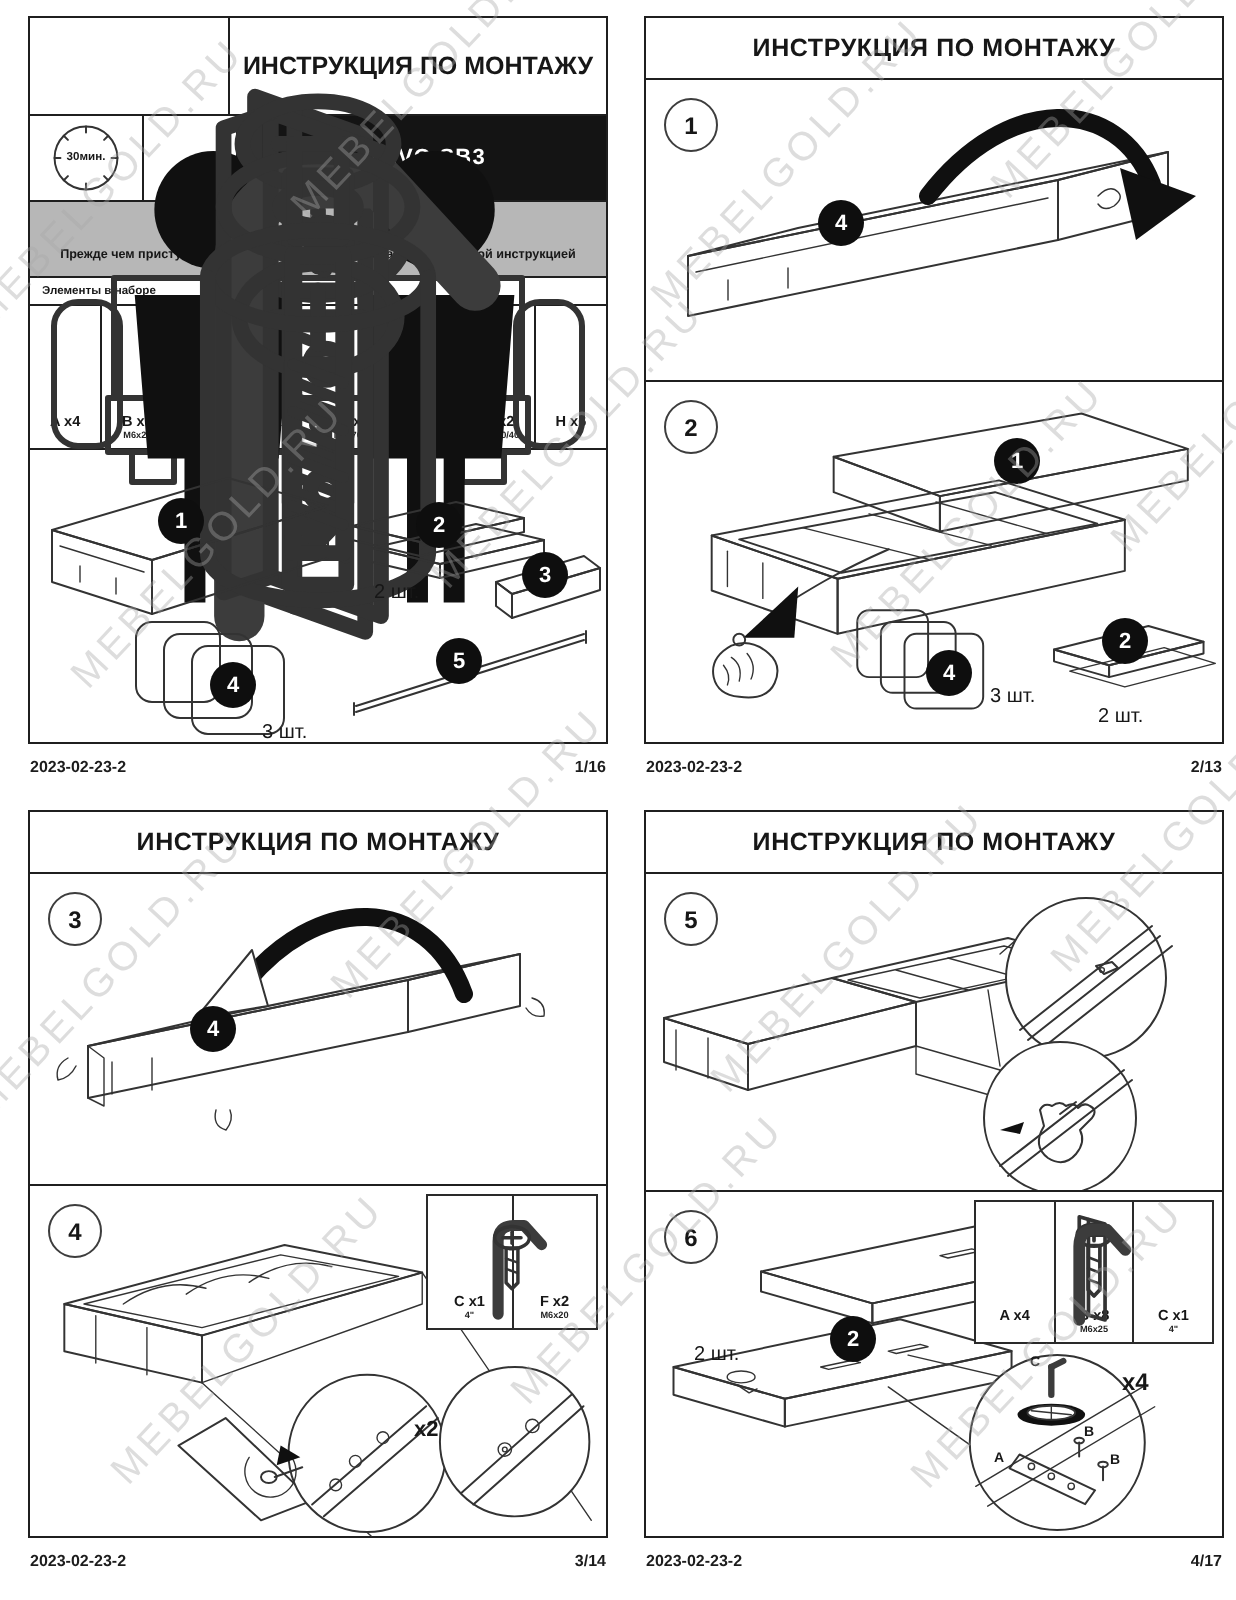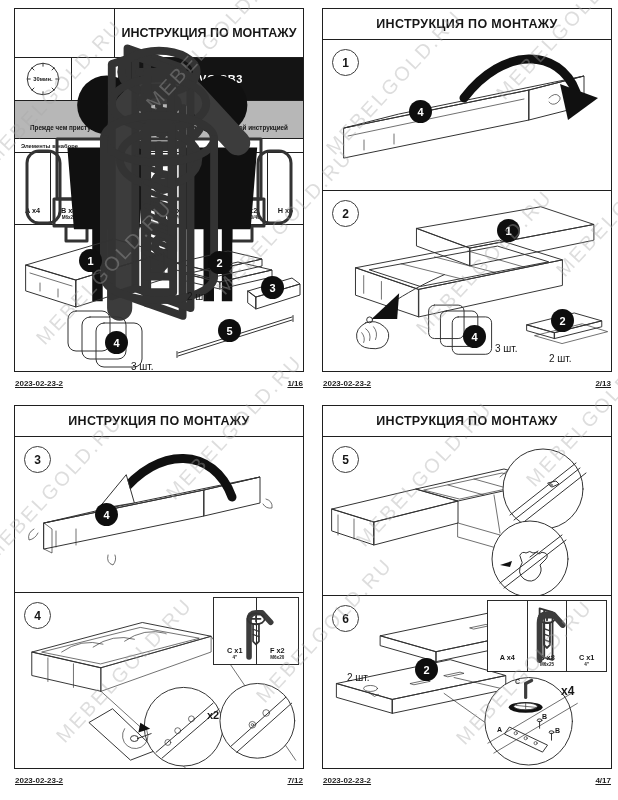--- a/index.html
+++ b/index.html
@@ -1,20 +1,20 @@
 <!DOCTYPE html>
 <html><head>
 <meta charset="utf-8">
 <style>
   html,body{margin:0;padding:0;background:#e9e9e9;}
   .canvas{position:relative;width:618px;height:800px;background:#ffffff;overflow:hidden;
           font-family:"Liberation Sans","DejaVu Sans",sans-serif;color:#171717;outline:1px solid #ddd;}
   .page{position:absolute;width:290px;}
   .pbox{position:relative;height:364px;border:1.6px solid #1f1f1f;background:#fff;box-sizing:border-box;}
-  .pfooter{display:flex;justify-content:space-between;font-size:8px;font-weight:700;color:#1c1c1c;padding:7px 1px 0 1px;text-decoration:underline;}
+  .pfooter{display:flex;justify-content:space-between;font-size:8px;font-weight:700;color:#1c1c1c;padding:7px 1px 0 1px;}
   .ptitle{height:30px;border-bottom:1.6px solid #1f1f1f;display:flex;align-items:center;justify-content:center;
           font-weight:700;font-size:12.5px;letter-spacing:.3px;}
   .step{position:relative;box-sizing:border-box;}
   .step + .step{border-top:1.6px solid #1f1f1f;}
   .stepnum{position:absolute;left:9px;top:9px;width:25px;height:25px;border:1.4px solid #3d3d3d;border-radius:50%;
            background:#fff;display:flex;align-items:center;justify-content:center;font-size:12px;font-weight:700;z-index:4;}
   .badge{position:absolute;width:23px;height:23px;border-radius:50%;background:#0e0e0e;color:#fff;z-index:4;
          display:flex;align-items:center;justify-content:center;font-size:11px;font-weight:700;}
   .qty{position:absolute;font-size:10px;font-weight:400;z-index:4;white-space:nowrap;}
   .biglbl{position:absolute;font-size:11px;font-weight:700;z-index:4;}
@@ -425,21 +425,21 @@
                 <line class="thin" x1="10.3" y1="21" x2="13.7" y2="22.2"></line>
             </svg>
             <div class="plabel">F x2</div>
             <div class="psub">M6x20</div>
           </div>
         </div>
       </div>
     </div>
     <div class="pfooter">
       <span>2023-02-23-2</span>
-      <span>7/12</span>
+      <span>3/14</span>
     </div>
   </div>
 
   <div class="page" style="left:322px;top:405px;">
     <div class="pbox">
       <div class="ptitle">ИНСТРУКЦИЯ ПО МОНТАЖУ</div>
       <div class="step" style="height:158px;">
         <svg class="art" viewBox="0 0 286 158">
 
           <path d="M8,72 L92,52 L134,64 L50,85 Z"></path>

